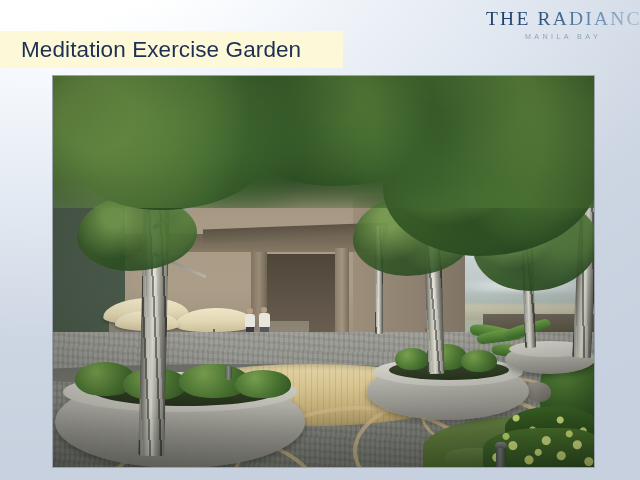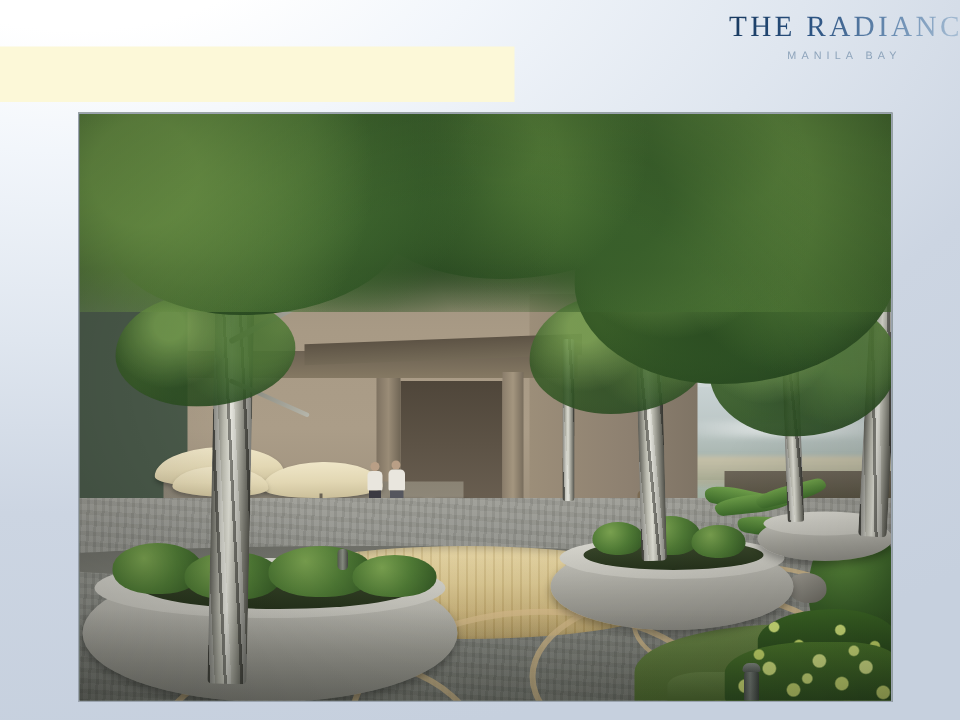--- a/index.html
+++ b/index.html
@@ -409,20 +409,21 @@
     background: linear-gradient(to bottom, rgba(30,36,28,0), rgba(28,34,26,.25));
     pointer-events: none;
   }
 </style>
 </head>
 <body>
 
 <div id="slide">
 
   <div id="title-band"></div>
+  <div id="title-text">Meditation Exercise Garden</div>
 
   <div id="logo">
     <div id="logo-name">THE RADIANCE</div>
     <div id="logo-sub">MANILA BAY</div>
   </div>
 
   <div id="photo">
     <div id="photo-inner">
 
       <div class="lyr sky"></div>

